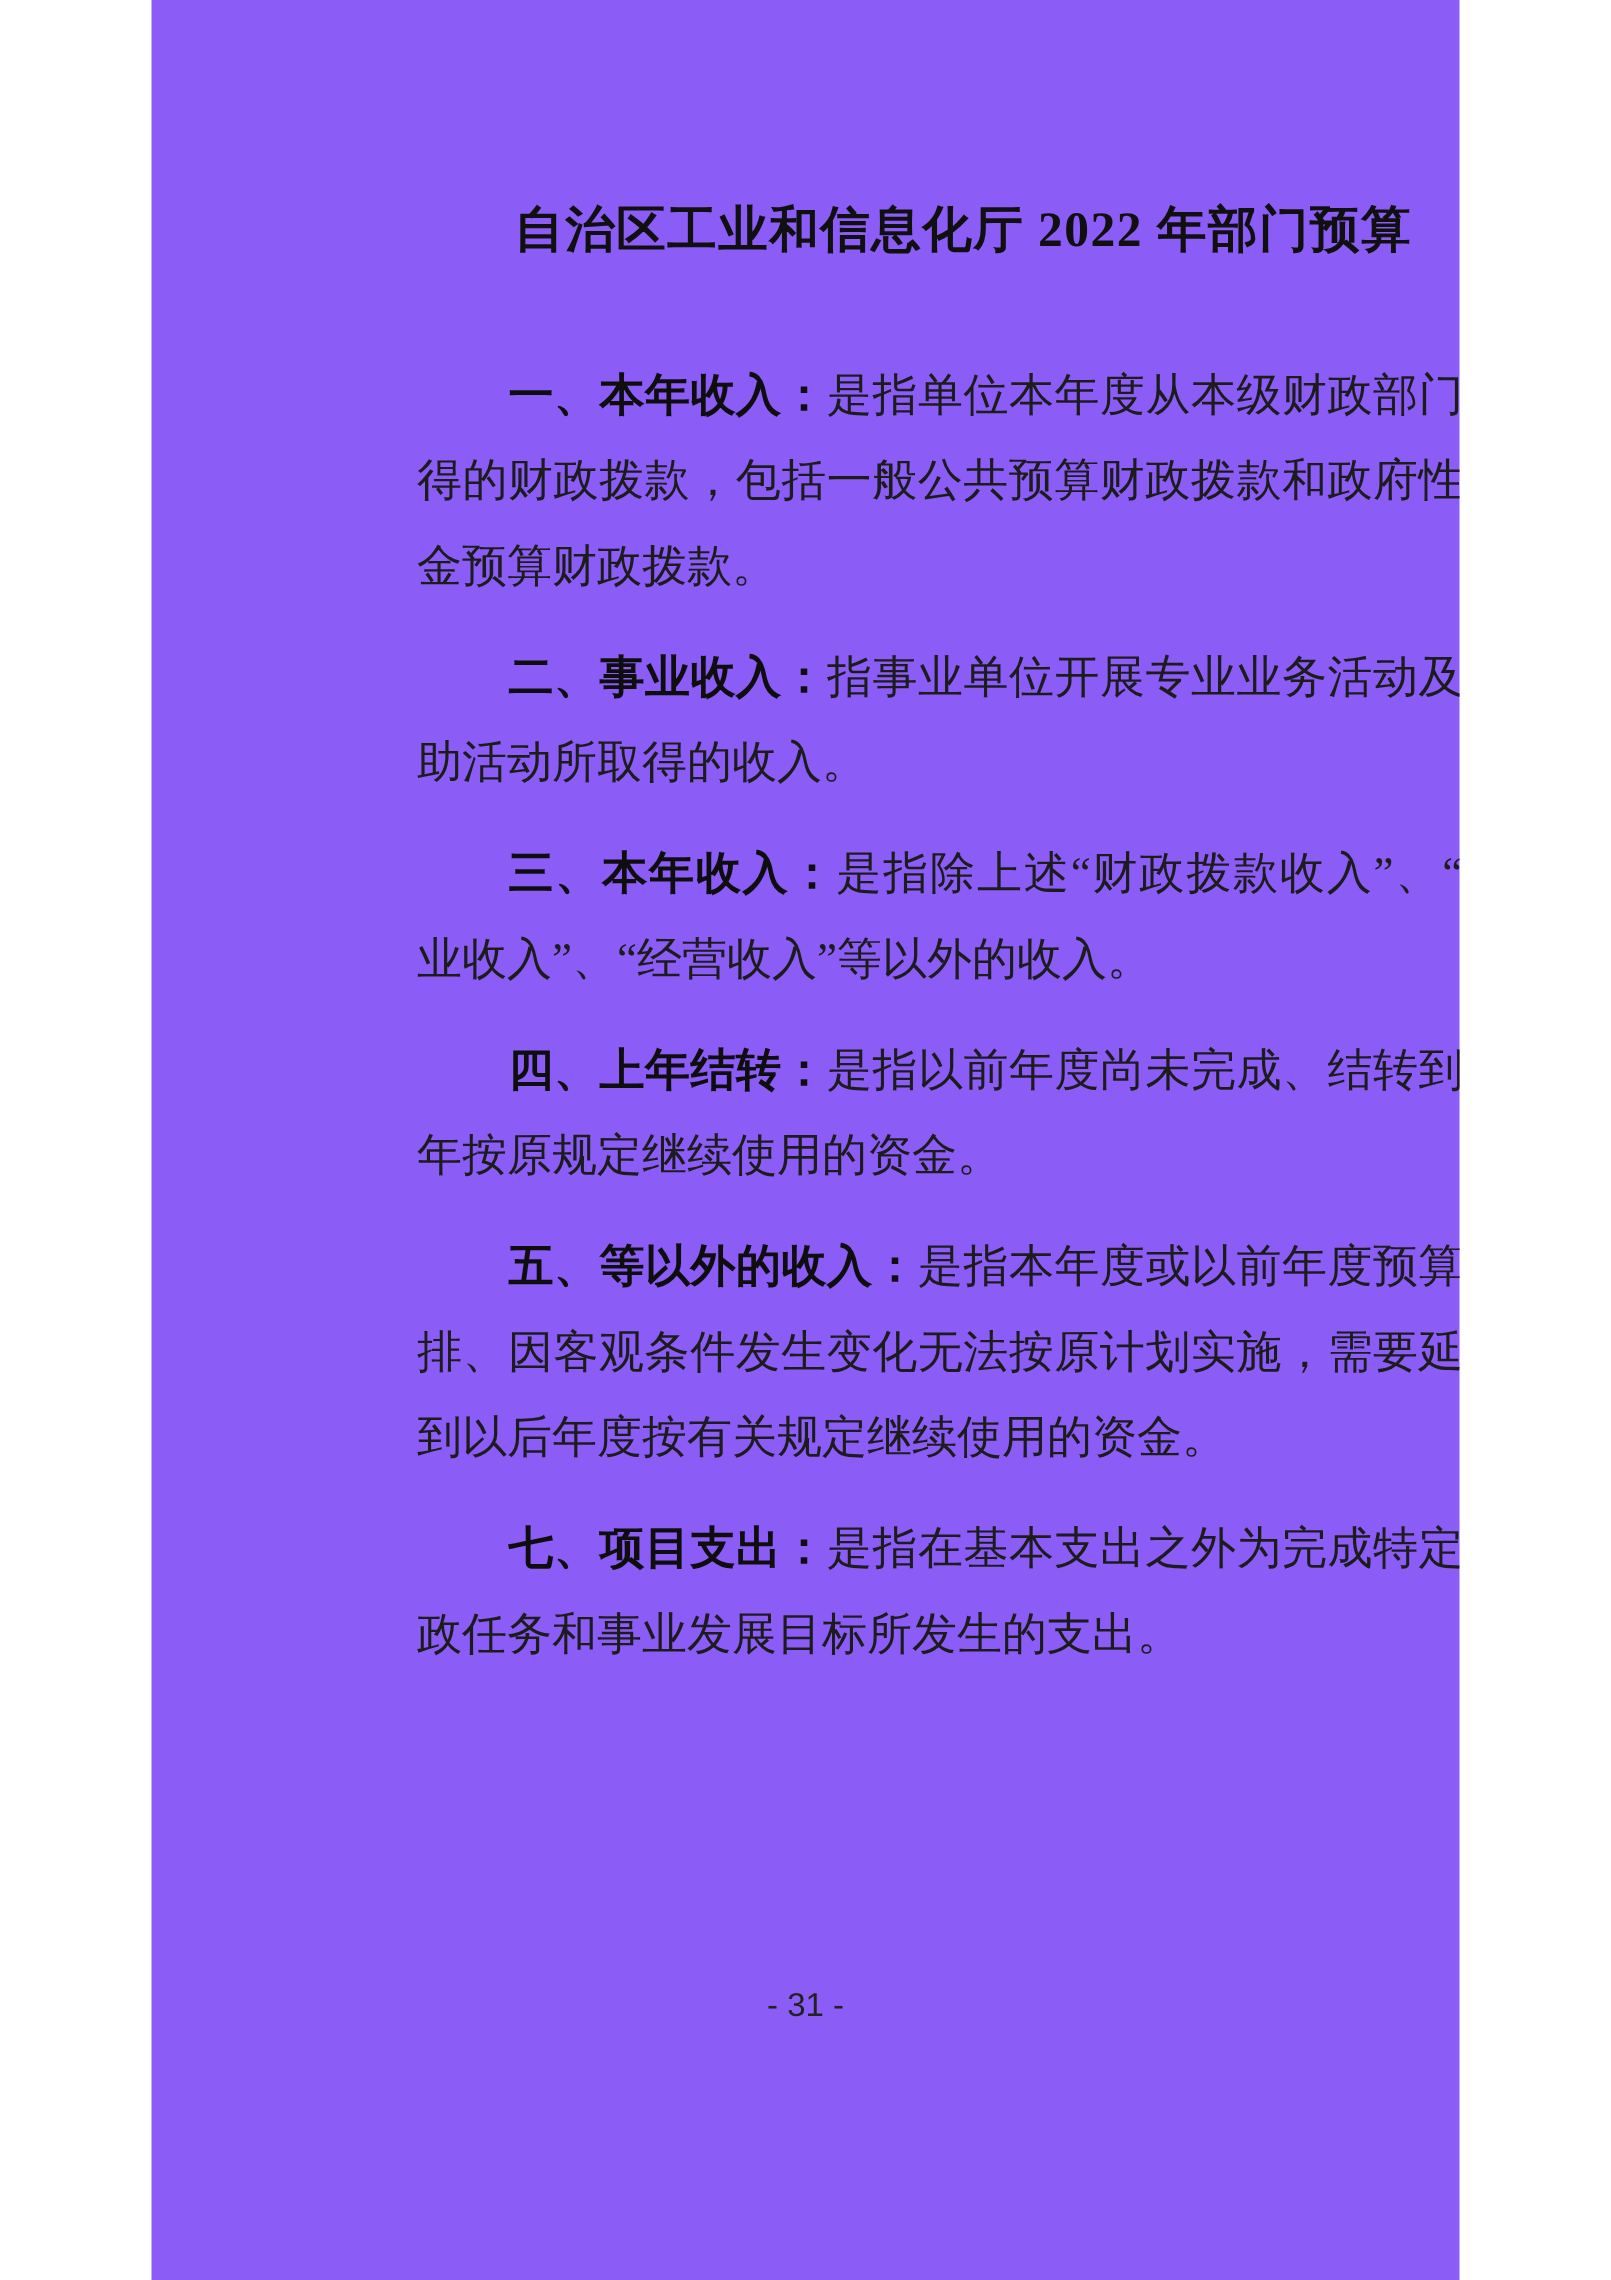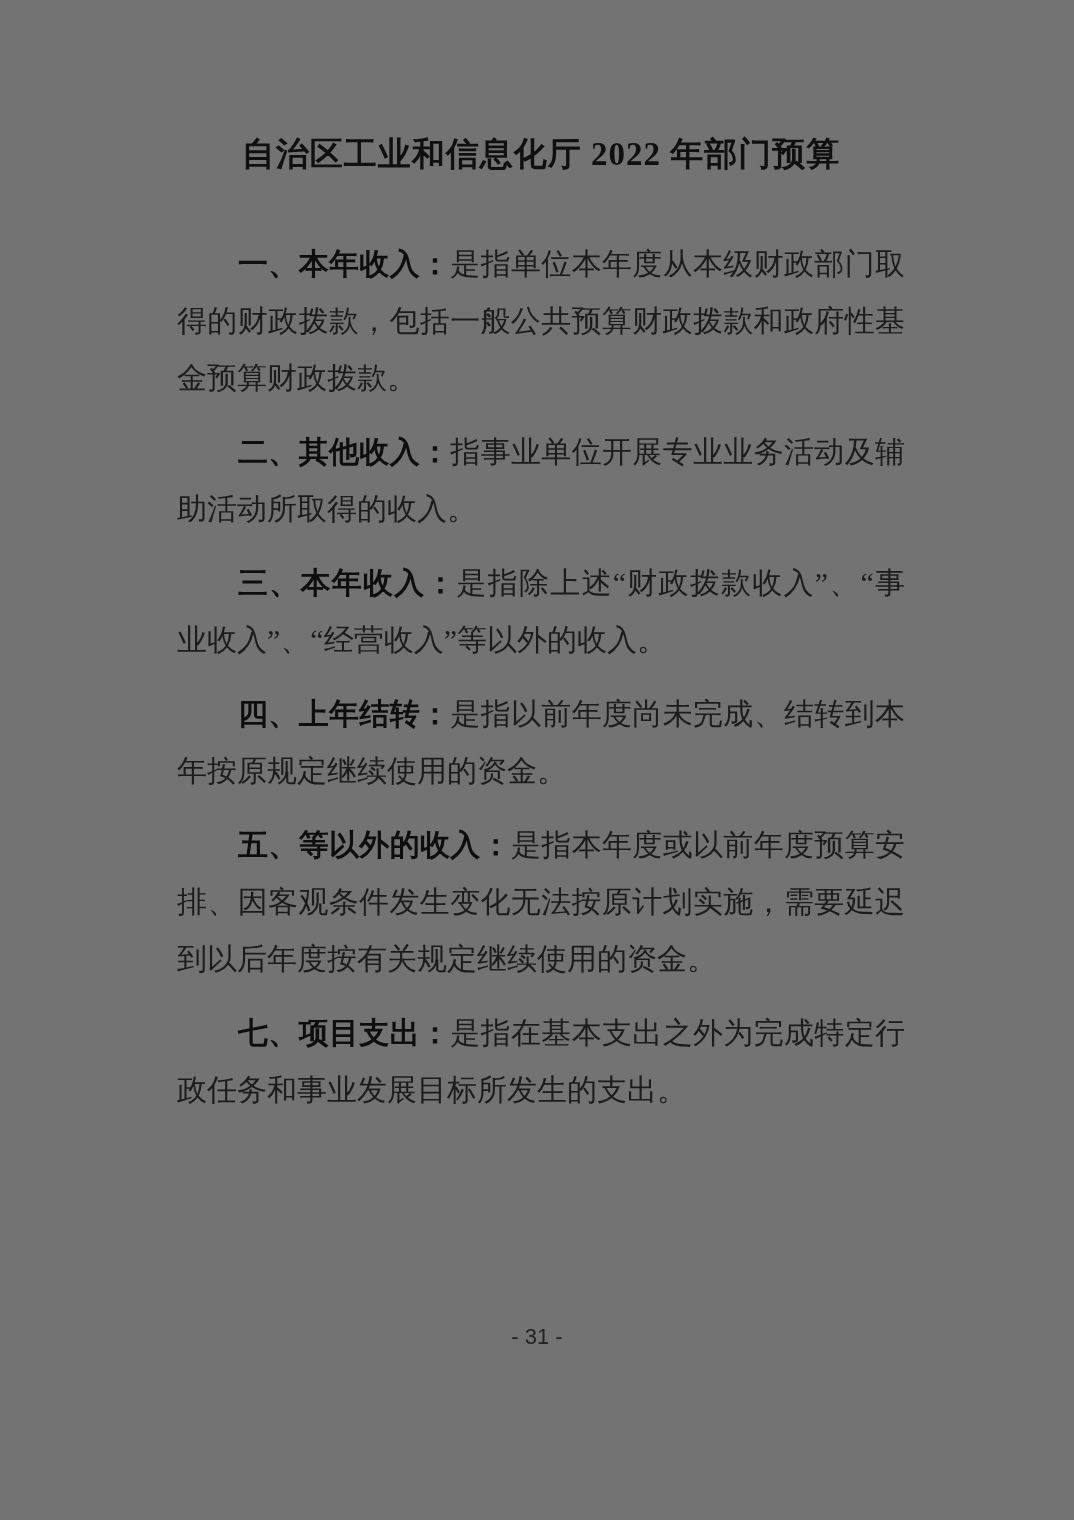--- a/index.html
+++ b/index.html
@@ -3,24 +3,24 @@
 <meta charset="utf-8">
 <style>
   * { box-sizing: border-box; }
   html, body {
     margin: 0;
     padding: 0;
     background: #ffffff;
   }
   .page {
     position: relative;
-    width: 1074px;
+    width: 872px;
     height: 1520px;
     margin: 0 auto;
-    background: #737373;
+    background: #8b5cf6;
     overflow: hidden;
     font-family: "Liberation Serif", "DejaVu Serif", serif;
     color: #161616;
     text-decoration: underline;
   }
   .doc-content {
     position: absolute;
     left: 160px;
     top: 126px;
     width: 762px;
@@ -65,21 +65,21 @@
 
 <div class="page">
   <div class="doc-content">
 
     <div class="doc-title-block">
       <div>自治区工业和信息化厅 2022 年部门预算</div>
     </div>
 
     <div class="doc-body">
       <p class="para"><span class="term-label">一、本年收入：</span><span>是指单位本年度从本级财政部门取得的财政拨款，包括一般公共预算财政拨款和政府性基金预算财政拨款。</span></p>
-      <p class="para"><span class="term-label">二、其他收入：</span><span>指事业单位开展专业业务活动及辅助活动所取得的收入。</span></p>
+      <p class="para"><span class="term-label">二、事业收入：</span><span>指事业单位开展专业业务活动及辅助活动所取得的收入。</span></p>
       <p class="para"><span class="term-label">三、本年收入：</span><span>是指除上述“财政拨款收入”、“事业收入”、“经营收入”等以外的收入。</span></p>
       <p class="para"><span class="term-label">四、上年结转：</span><span>是指以前年度尚未完成、结转到本年按原规定继续使用的资金。</span></p>
       <p class="para"><span class="term-label">五、等以外的收入：</span><span>是指本年度或以前年度预算安排、因客观条件发生变化无法按原计划实施，需要延迟到以后年度按有关规定继续使用的资金。</span></p>
       <p class="para"><span class="term-label">七、项目支出：</span><span>是指在基本支出之外为完成特定行政任务和事业发展目标所发生的支出。</span></p>
     </div>
 
   </div>
 
   <div class="page-footer">- 31 -</div>
 </div>

